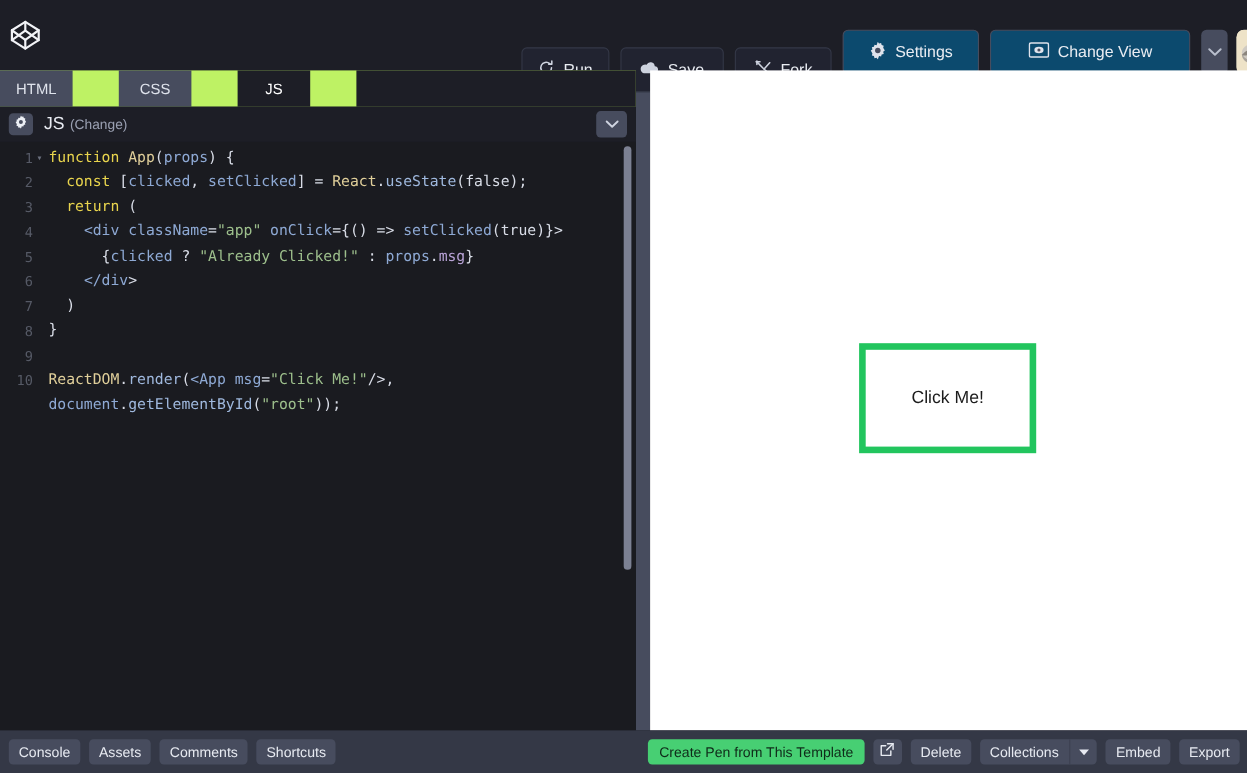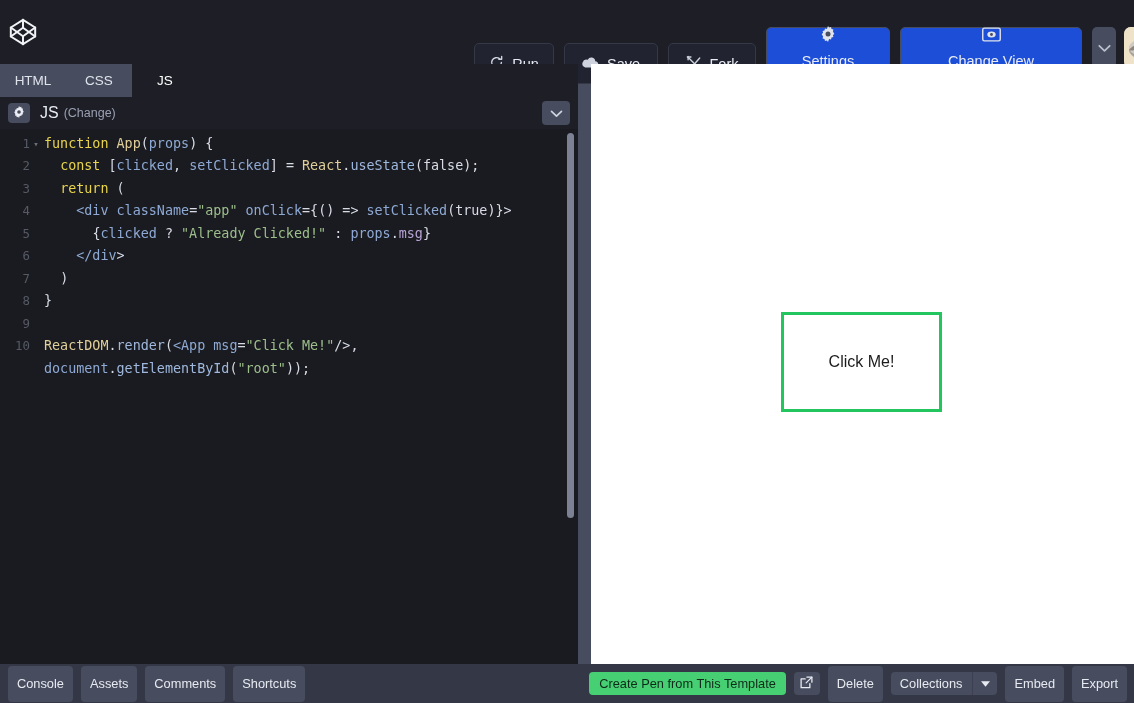--- a/index.html
+++ b/index.html
@@ -99,23 +99,22 @@
     cursor: pointer;
     user-select: none;
     margin-right: 10px;
   }
   .tb-btn.dark {
     background: #212330;
     border: 1px solid #343847;
     margin-top: 32px;
   }
   .tb-btn.grey {
-    background: #1d4ed8;
+    background: #0c4a6e;
     border: 1px solid #474c5e;
-    flex-direction: column;
   }
   .tb-run        { width: 80px; }
   .tb-save       { width: 94px; }
   .tb-fork       { width: 88px; }
   .tb-settings   { width: 124px; }
   .tb-changeview { width: 182px; }
   .tb-caret {
     width: 24px;
     height: 41px;
     background: #474c5e;
@@ -152,20 +151,21 @@
     min-height: 0;
     background: #1d1e26;
     position: relative;
   }
   .lang-tabs {
     height: 33px;
     flex: 0 0 33px;
     display: flex;
     align-items: stretch;
     background: #bef264;
+    gap: 42px;
   }
   .lang-tab {
     width: 66px;
     display: flex;
     align-items: center;
     justify-content: center;
     font-size: 13.5px;
     color: #dfe3ec;
     background: #474c5e;
     cursor: pointer;
@@ -304,21 +304,21 @@
     background: #ffffff;
     position: relative;
     overflow: hidden;
   }
   .preview-box {
     position: absolute;
     left: 190px;
     top: 248px;
     width: 161px;
     height: 100px;
-    border: 3px solid #22c55e;
+    border: 6px solid #22c55e;
     background: #ffffff;
     display: flex;
     align-items: center;
     justify-content: center;
     color: #1b1b1b;
     font-size: 16px;
     cursor: pointer;
     box-sizing: border-box;
   }
 
@@ -331,21 +331,21 @@
     align-items: center;
     position: relative;
   }
   .bb-left {
     display: flex;
     align-items: center;
     gap: 8px;
     padding-left: 8px;
   }
   .bb-btn {
-    height: 36px;
+    height: 23px;
     padding: 0 9px;
     border-radius: 4px;
     background: #474c5e;
     color: #e7eaf1;
     font-size: 12.8px;
     display: flex;
     align-items: center;
     justify-content: center;
     cursor: pointer;
     user-select: none;

